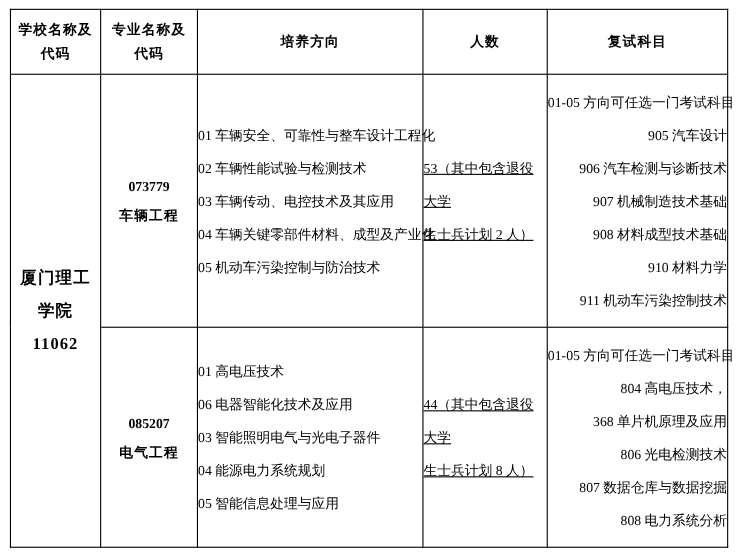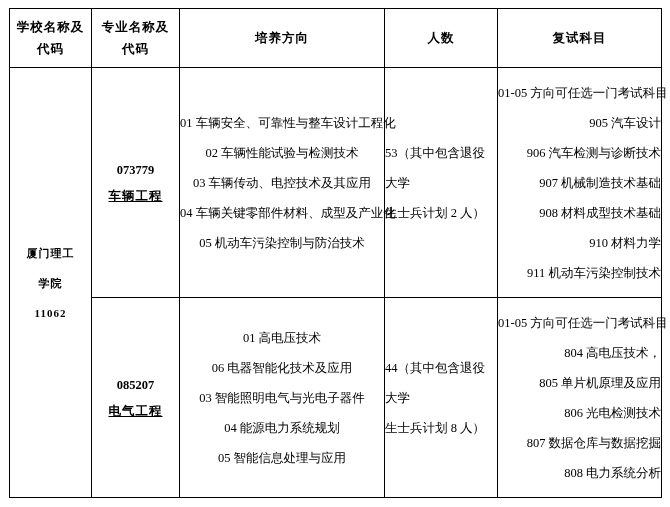--- a/index.html
+++ b/index.html
@@ -46,57 +46,56 @@
     height: 58px;
     letter-spacing: 1px;
     line-height: 22px;
   }
   .hdr-two-line {
     display: block;
   }
   .school-cell {
     text-align: center;
     font-weight: bold;
-    font-size: 11px;
+    font-size: 15px;
     line-height: 30px;
     letter-spacing: 1px;
   }
   .major-cell {
     text-align: center;
     font-weight: bold;
     font-size: 12.5px;
     line-height: 26px;
   }
   .major-code {
     display: block;
   }
   .major-name {
     display: block;
     letter-spacing: 1px;
-    text-decoration: underline;
   }
   .dir-cell {
     font-size: 12.5px;
     padding: 14px 0 14px 14px;
     line-height: 30px;
     text-align: left;
   }
   .dir-item {
     display: block;
     white-space: nowrap;
-    text-align: center;
   }
   .num-cell {
     font-size: 12.5px;
     text-align: left;
     padding: 0 10px 0 12px;
     line-height: 30px;
   }
   .num-line {
     display: block;
+    text-decoration: underline;
   }
   .exam-cell {
     font-size: 12.5px;
     padding: 12px 0 12px 10px;
     line-height: 30px;
     text-align: right;
   }
   .exam-item {
     display: block;
     white-space: nowrap;
@@ -181,21 +180,21 @@
           <span class="dir-item">04 能源电力系统规划</span>
           <span class="dir-item">05 智能信息处理与应用</span>
         </td>
         <td class="num-cell">
           <span class="num-line">44（其中包含退役大学</span>
           <span class="num-line">生士兵计划 8 人）</span>
         </td>
         <td class="exam-cell">
           <span class="exam-item">01-05 方向可任选一门考试科目</span>
           <span class="exam-item">804 高电压技术，</span>
-          <span class="exam-item">805 单片机原理及应用</span>
+          <span class="exam-item">368 单片机原理及应用</span>
           <span class="exam-item">806 光电检测技术</span>
           <span class="exam-item">807 数据仓库与数据挖掘</span>
           <span class="exam-item">808 电力系统分析</span>
         </td>
       </tr>
     </tbody>
   </table>
 </div>
 
 </body></html>

